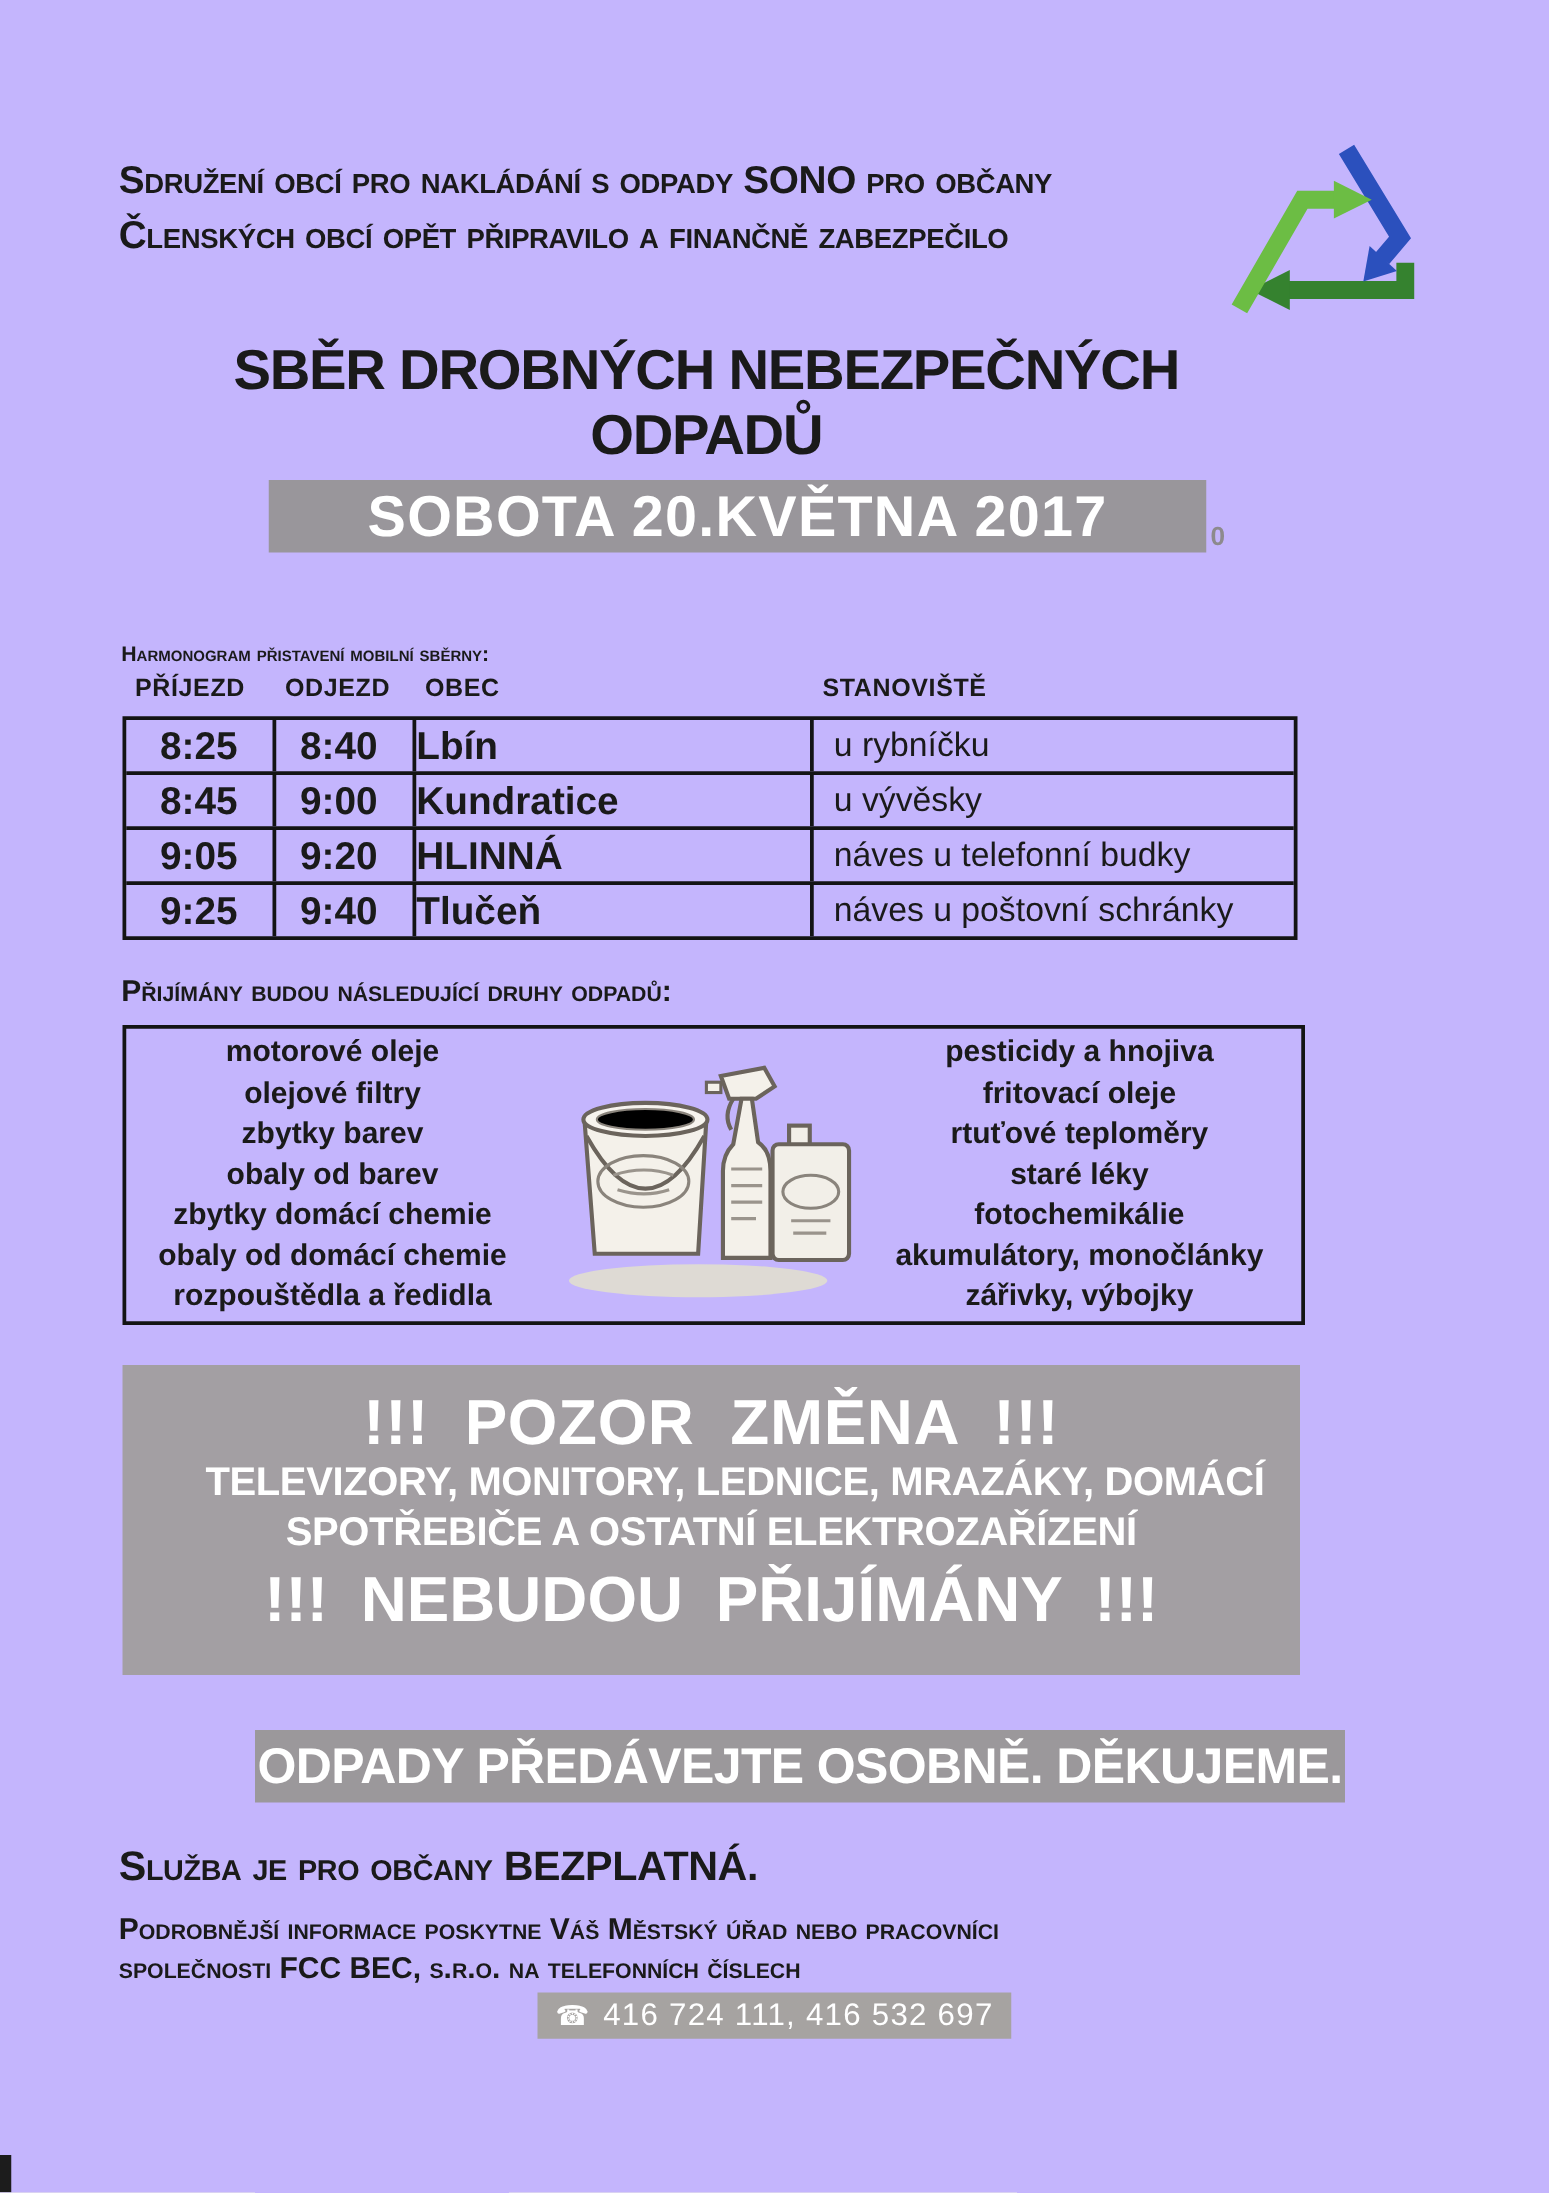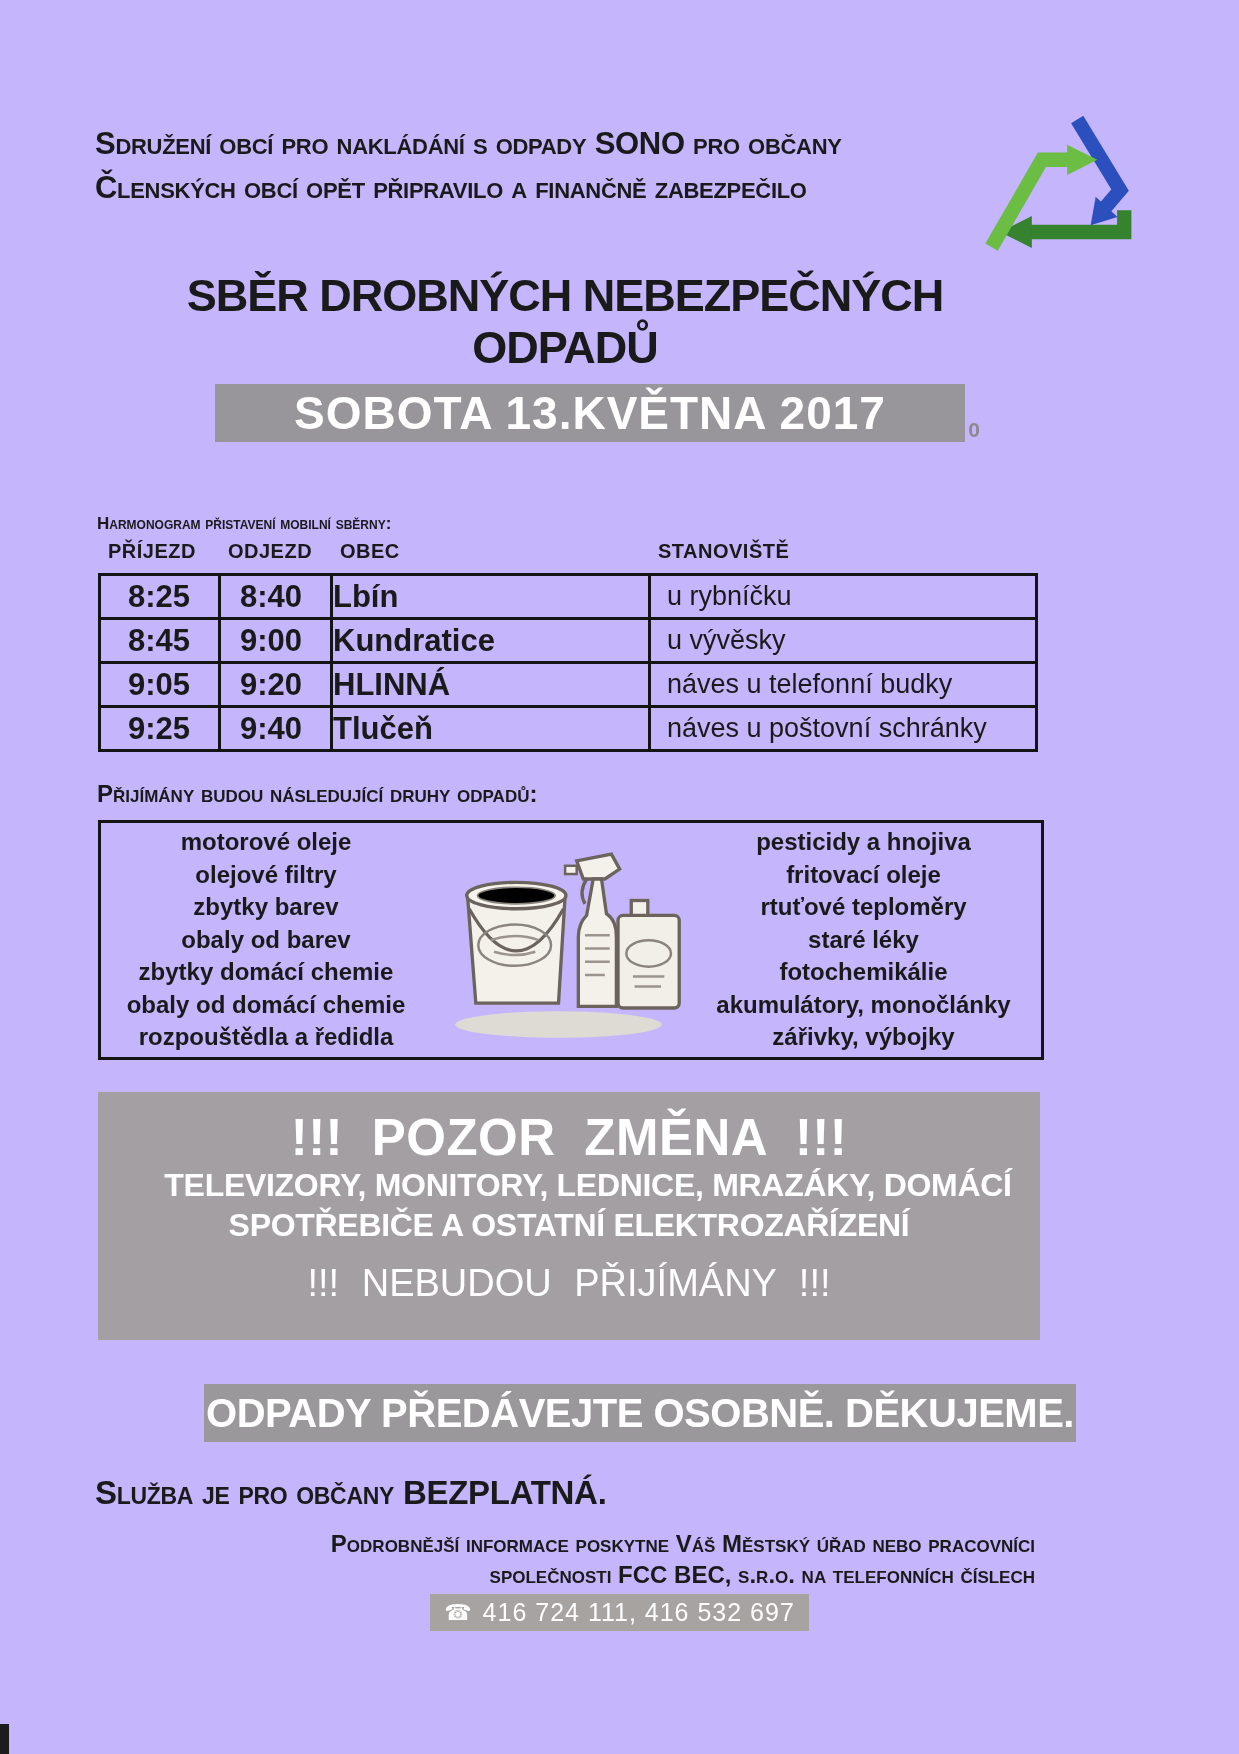--- a/index.html
+++ b/index.html
@@ -70,34 +70,34 @@
   .waste-list.right{flex:1;}
   .waste-art{width:255px;height:215px;flex:0 0 auto;margin-top:6px;}
   
   .warning-box{
     position:absolute;left:98px;top:1092px;width:942px;height:248px;
     background:#a39fa3;color:#ffffff;text-align:center;
   }
   .warn-l1{margin-top:16px;font-weight:700;font-size:51px;word-spacing:14px;letter-spacing:0.5px;}
   .warn-l2{margin-top:0;font-weight:700;font-size:32px;letter-spacing:-0.3px;padding-left:38px;}
   .warn-l3{font-weight:700;font-size:32px;line-height:42px;letter-spacing:-0.3px;}
-  .warn-l4{margin-top:16px;font-weight:400;font-size:38px;word-spacing:12px;}
+  .warn-l4{margin-top:4px;font-weight:700;font-size:51px;word-spacing:12px;}
   
   .handover-banner{
     position:absolute;left:204px;top:1384px;width:872px;height:58px;
     background:#9b989b;color:#ffffff;text-align:center;
     font-weight:700;font-size:40px;line-height:58px;letter-spacing:-0.5px;
   }
   
   .free-line{
     position:absolute;left:95px;top:1474px;width:940px;text-align:left;
     font-weight:700;font-size:33px;font-variant:small-caps;letter-spacing:-0.3px;
   }
   .info-lines{
-    position:absolute;left:95px;top:1528px;width:940px;text-align:right;
+    position:absolute;left:95px;top:1528px;width:940px;text-align:left;
     font-weight:700;font-size:24px;line-height:31px;font-variant:small-caps;
   }
   .phone-wrap{
     position:absolute;left:0;top:1594px;width:1239px;
     display:flex;justify-content:center;
   }
   .phone-banner{
     background:#a6a3a1;color:#ffffff;
     font-size:25px;font-weight:400;line-height:37px;
     padding:0 14px;letter-spacing:1px;
@@ -129,21 +129,21 @@
       <polygon points="178,132 146,142 152,108" fill="#2b50bd"></polygon>
 
       <polyline points="28,168 88,64 122,64" fill="none" stroke="#6cbd44" stroke-width="17"></polyline>
       <polygon points="118,46 154,64 118,82" fill="#6cbd44"></polygon>
     </svg>
   </div>
 
   <div class="page-title">SBĚR DROBNÝCH NEBEZPEČNÝCH ODPADŮ</div>
 
   <div class="date-banner">
-    <span>SOBOTA 13.KVĚTNA 2017</span>
+    <span>SOBOTA 20.KVĚTNA 2017</span>
     <span class="date-artifact">0</span>
   </div>
 
   <div class="sched-heading">Harmonogram přistavení mobilní sběrny:</div>
 
   <div class="sched-table">
     <div class="thead">
       <span>PŘÍJEZD</span>
       <span>ODJEZD</span>
       <span>OBEC</span>

